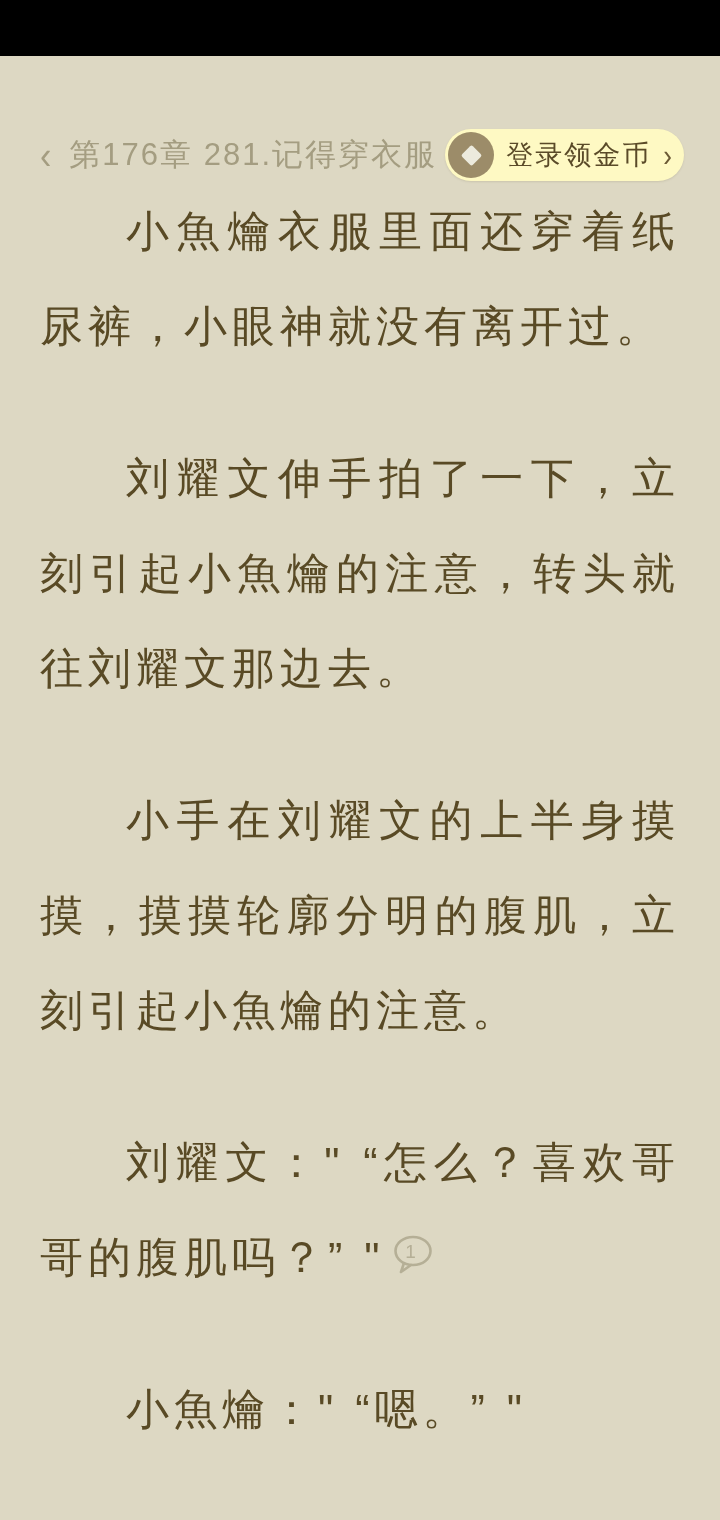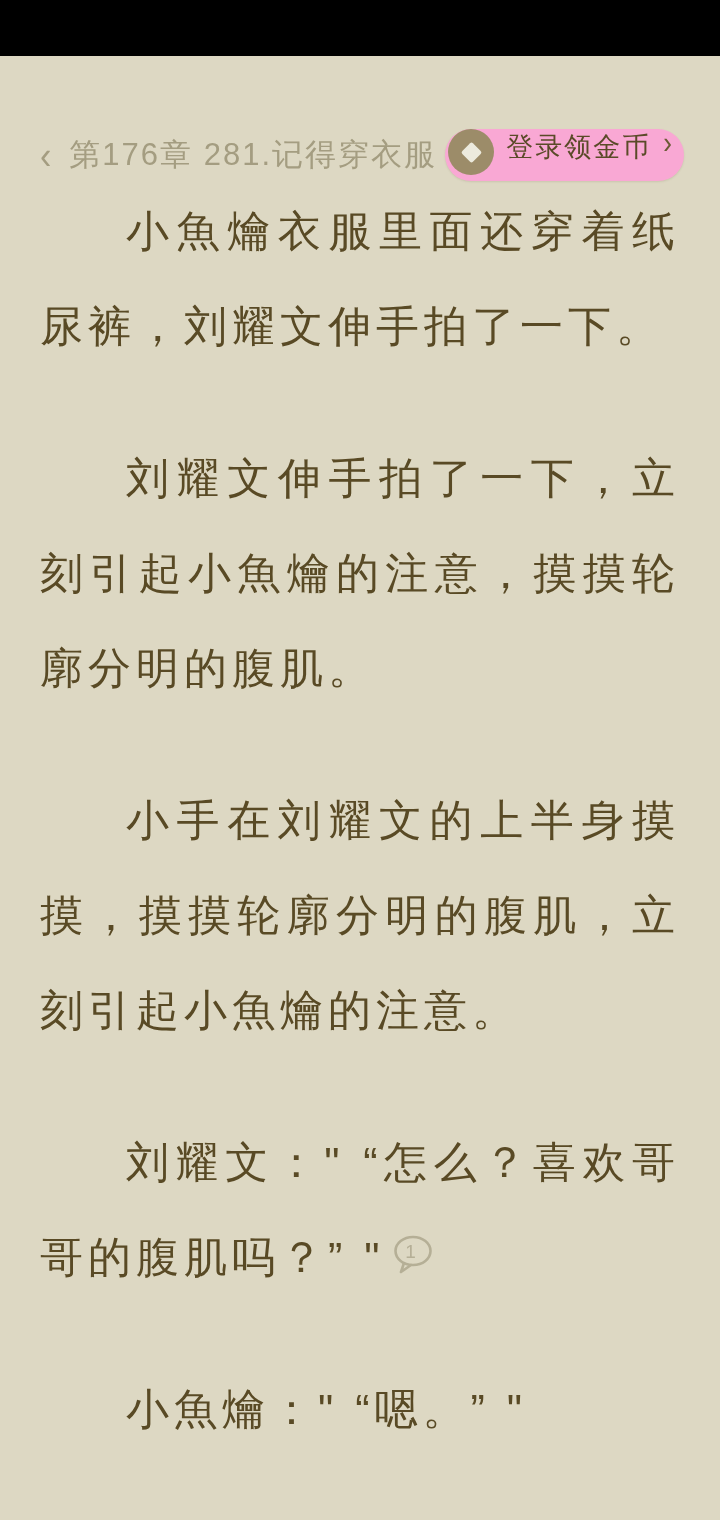--- a/index.html
+++ b/index.html
@@ -40,22 +40,22 @@
     font-size: 34px;
     line-height: 1;
     color: #a49d81;
     transform: scaleY(1.15);
   }
   .chapter-title {
     white-space: nowrap;
   }
   .login-pill {
     display: flex;
-    align-items: flex-start;
-    background: #f9a8d4;
+    align-items: center;
+    background: #fef9c3;
     border-radius: 27px;
     height: 52px;
     padding: 0 12px 0 3px;
     gap: 12px;
     box-shadow: 0 1px 2px rgba(120,110,80,0.18);
     cursor: pointer;
   }
   .coin-icon {
     width: 46px;
     height: 46px;
@@ -127,22 +127,22 @@
     <div class="login-pill">
       <span class="coin-icon">
         <span class="coin-hole"></span>
       </span>
       <span class="pill-label">登录领金币</span>
       <span class="pill-chevron">›</span>
     </div>
   </div>
 
   <div class="reader-content">
-    <p>小魚爚衣服里面还穿着纸尿裤，刘耀文伸手拍了一下。</p>
-    <p>刘耀文伸手拍了一下，立刻引起小魚爚的注意，摸摸轮廓分明的腹肌。</p>
+    <p>小魚爚衣服里面还穿着纸尿裤，小眼神就没有离开过。</p>
+    <p>刘耀文伸手拍了一下，立刻引起小魚爚的注意，转头就往刘耀文那边去。</p>
     <p>小手在刘耀文的上半身摸摸，摸摸轮廓分明的腹肌，立刻引起小魚爚的注意。</p>
     <p><span>刘耀文：" “怎么？喜欢哥哥的腹肌吗？” "</span><span class="comment-badge"><svg width="46" height="42" viewBox="0 0 46 42" xmlns="http://www.w3.org/2000/svg">
         <ellipse cx="22" cy="17" rx="17.5" ry="14" fill="none" stroke="#b5af96" stroke-width="2.6"></ellipse>
         <path d="M13 29 L10 38 L20 31" fill="none" stroke="#b5af96" stroke-width="2.6" stroke-linejoin="round" stroke-linecap="round"></path>
         <text x="22" y="24" text-anchor="middle" font-size="19" fill="#b5af96" font-family="Liberation Sans, sans-serif">1</text>
       </svg></span></p>
     <p>小魚爚：" “嗯。” "</p>
   </div>
 
 </div>

